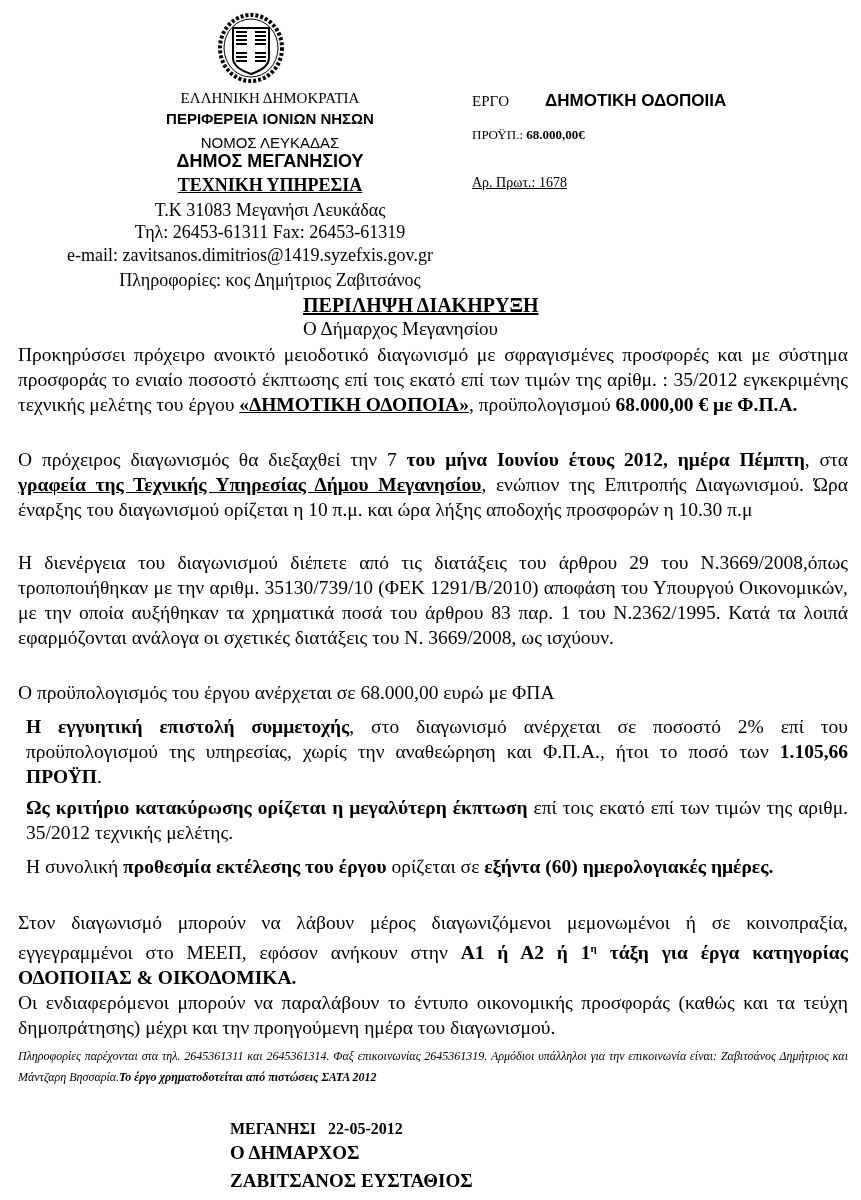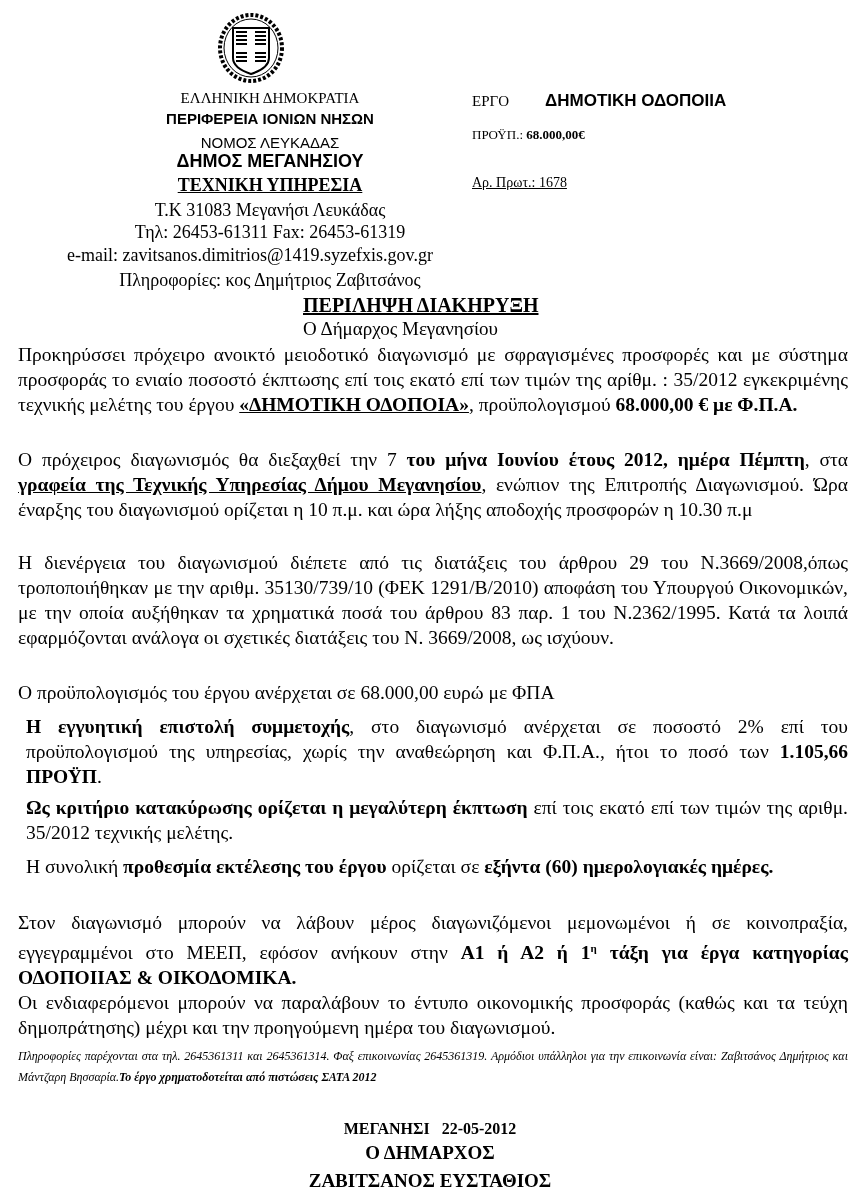--- a/index.html
+++ b/index.html
@@ -2,21 +2,21 @@
 <html><head>
 <meta charset="utf-8">
 <style>
   html, body { margin: 0; padding: 0; background: #ffffff; }
   body { width: 861px; height: 1200px; position: relative; overflow: hidden; color: #000; font-family: "Liberation Serif", serif; }
   .abs { position: absolute; }
   .serif { font-family: "Liberation Serif", serif; }
   .sans { font-family: "Liberation Sans", sans-serif; }
   .b { font-weight: bold; }
   .u { text-decoration: underline; }
-  .center { text-align: center; }
+  .center { }
   .para { position: absolute; left: 18px; width: 830px; font-size: 19.5px; line-height: 25px; text-align: justify; }
   .para.small { font-size: 12px; line-height: 21px; font-style: italic; }
   .hdr { position: absolute; left: 40px; width: 460px; text-align: center; }
 </style>
 </head>
 <body>
 
 <div class="abs" style="left:216px; top:12px; width:70px; height:72px;">
   <svg width="70" height="72" viewBox="0 0 70 72">
     <ellipse cx="35" cy="36" rx="31" ry="33" fill="none" stroke="#000" stroke-width="4" stroke-dasharray="3 2"></ellipse>

